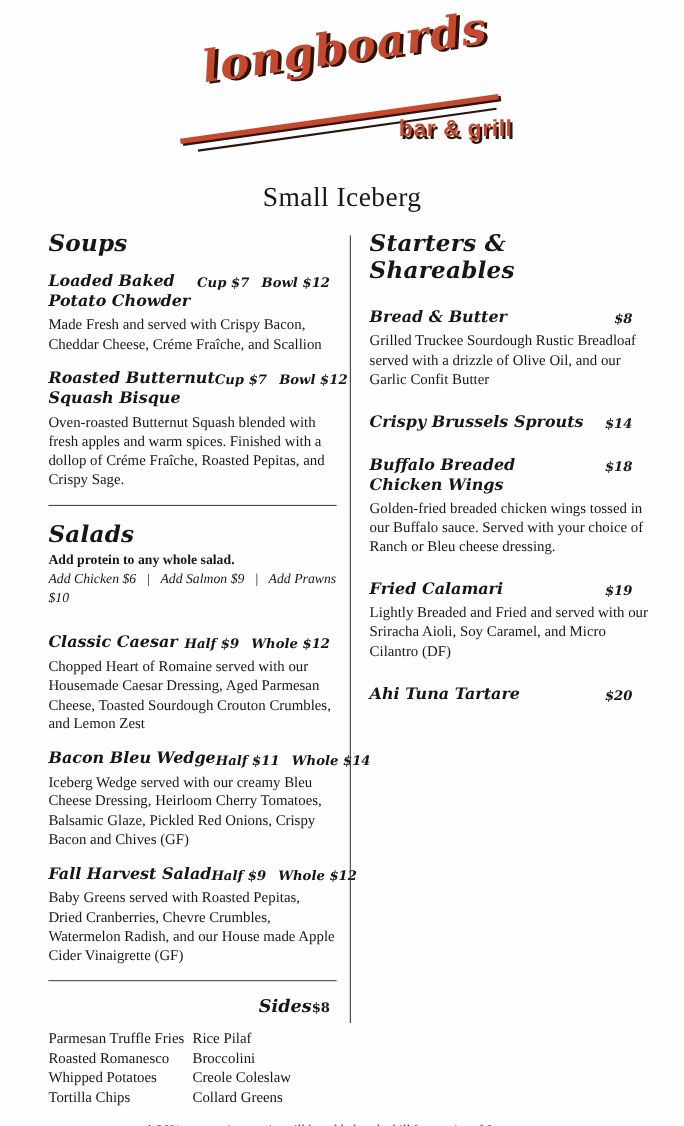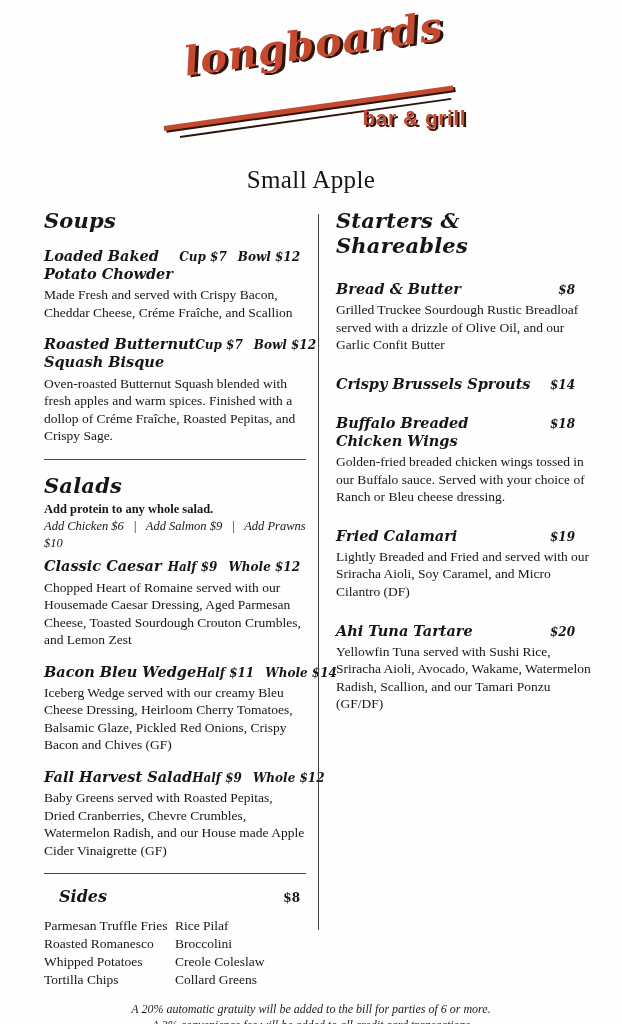--- a/index.html
+++ b/index.html
@@ -44,59 +44,59 @@
   .col-left{flex:none;width:262px;}
   .vdivider{flex:none;width:1px;height:716px;background:#3f3f3f;margin-left:12px;margin-top:6px;}
   .col-right{flex:1;padding-left:17px;min-width:0;}
   
   .sec-h{
     font-family:"DejaVu Serif",serif;font-style:italic;font-weight:700;
     font-size:21px;margin:0 0 14px;letter-spacing:.2px;
   }
   .sec-h.tight{margin-bottom:3px;}
   .note1{font-size:12.5px;margin:0;line-height:1.35;font-weight:bold;}
-  .note2{font-size:12.5px;font-style:italic;margin:0 0 6px;line-height:1.35;}
+  .note2{font-size:12.5px;font-style:italic;margin:0 0 24px;line-height:1.35;}
   .item{margin-bottom:14px;}
   .col-right .item{margin-bottom:21px;}
   .item-head{display:flex;justify-content:space-between;align-items:flex-start;font-style:italic;}
   .item-name{font-family:"DejaVu Serif",serif;font-weight:700;font-size:14.5px;line-height:1.25;}
   .item-name span{display:block;white-space:nowrap;}
   .item-price{
     font-family:"DejaVu Serif",serif;font-weight:700;font-size:12px;
     white-space:nowrap;padding-top:3px;
   }
   .col-left .item-price{padding-right:6px;}
   .col-right .item-price{padding-right:22px;}
   .item-price .p2{margin-left:11px;}
   .item-desc{margin:3px 0 0;font-size:13.5px;line-height:1.3;}
   .sep{border:none;border-top:1px solid #474747;margin:4px 0 13px;}
   .sep.pre-sides{margin-top:13px;}
   
-  .sides-head{display:flex;justify-content:space-between;align-items:baseline;margin-top:2px;margin-left:15px;}
+  .sides-head{display:flex;justify-content:flex-end;align-items:baseline;margin-top:2px;}
   .sides-title{font-family:"DejaVu Serif",serif;font-style:italic;font-weight:700;font-size:16px;}
   .sides-price{font-family:"DejaVu Serif",serif;font-weight:700;font-size:12px;padding-right:6px;}
   .sides-cols{display:flex;margin-top:11px;}
   .sides-col{list-style:none;margin:0;padding:0;font-size:13.5px;line-height:1.32;}
   .sides-col.first{width:131px;flex:none;}
   
   .footer{text-align:center;font-style:italic;font-size:12px;line-height:1.38;margin-top:12px;color:#1b1b1b;}
 </style>
 </head>
 <body>
 
 <div class="page">
 
   <header class="logo">
     <div class="logo-script">longboards</div>
     <div class="swash-red"></div>
     <div class="swash-dark"></div>
     <div class="logo-tagline">bar &amp; grill</div>
   </header>
 
-  <h1 class="page-title">Small Apple</h1>
+  <h1 class="page-title">Small Iceberg</h1>
 
   <div class="columns">
 
     <div class="col-left">
 
       <section>
         <h2 class="sec-h">Soups</h2>
 
         <div class="item">
           <div class="item-head">
@@ -252,21 +252,20 @@
 
         <div class="item">
           <div class="item-head">
             <div class="item-name">
               <span>Ahi Tuna Tartare</span>
             </div>
             <div class="item-price">
               <span>$20</span>
             </div>
           </div>
-          <p class="item-desc">Yellowfin Tuna served with Sushi Rice, Sriracha Aioli, Avocado, Wakame, Watermelon Radish, Scallion, and our Tamari Ponzu (GF/DF)</p>
         </div>
       </section>
 
     </div>
   </div>
 
   <footer class="footer">
     <div>A 20% automatic gratuity will be added to the bill for parties of 6 or more.</div>
     <div>A 3% convenience fee will be added to all credit card transactions</div>
 

